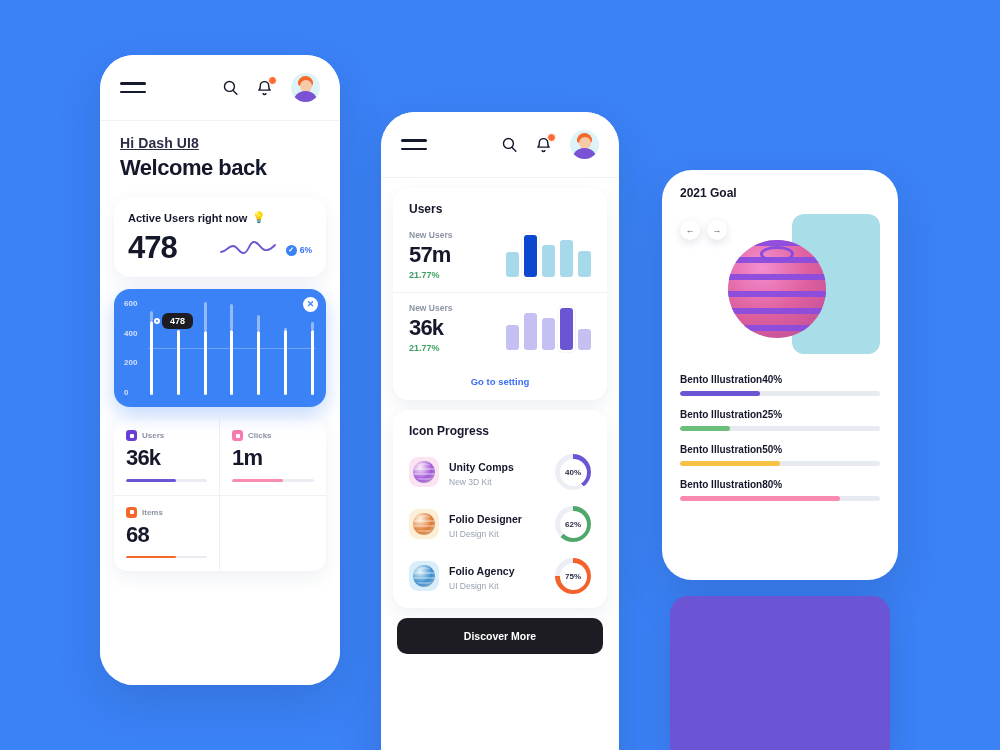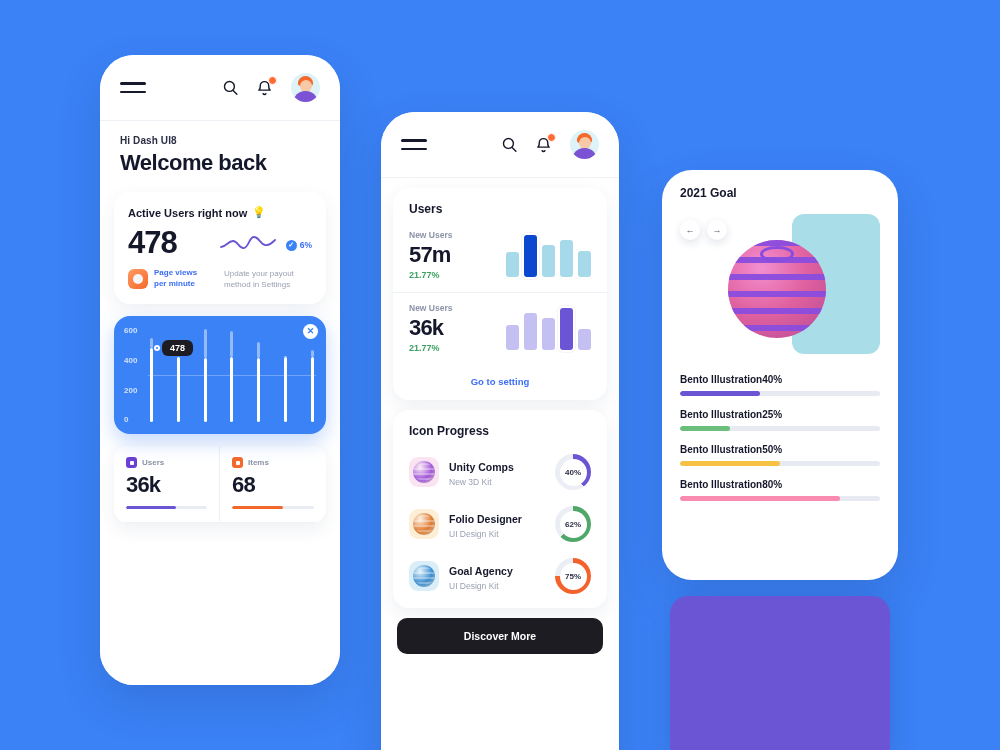--- a/index.html
+++ b/index.html
@@ -43,21 +43,21 @@
     background: #ddf3f7; overflow: hidden; position: relative;
     margin-left: 10px; cursor: pointer; flex: none;
   }
   .avatar .hair { position:absolute; left:7px; top:3px; width:15px; height:10px; background:#f4692b; border-radius:8px 8px 3px 3px; }
   .avatar .face { position:absolute; left:9px; top:7px; width:12px; height:12px; background:#f8c9a6; border-radius:50%; }
   .avatar .body { position:absolute; left:2px; bottom:-3px; width:25px; height:14px; background:#7b52d4; border-radius:12px 12px 0 0; }
 
   
   .screen { padding: 0; background: #fff; height: calc(100% - 66px); overflow: hidden; }
   .greet-wrap { padding: 14px 20px 16px; }
-  .greet-hi { font-size: 10px; color: #2b2e45; font-weight: 600; letter-spacing: .1px; }
+  .greet-hi { font-size: 14px; color: #2b2e45; font-weight: 600; letter-spacing: .1px; text-decoration: underline; }
   .greet-big { font-size: 22px; font-weight: 700; color: #15172b; letter-spacing: -0.5px; margin-top: 4px; }
 
   .card {
     margin: 0 14px 12px; background: #fff;
     border-radius: 16px; box-shadow: 0 6px 18px rgba(30,50,100,0.075);
     padding: 14px;
   }
   .card-title { font-size: 11px; font-weight: 700; color: #15172b; display: flex; align-items: center; gap: 5px; }
 
   .metric-row { display: flex; align-items: flex-start; margin-top: 8px; }
@@ -263,35 +263,20 @@
               <svg width="56" height="20" viewBox="0 0 56 20" fill="none">
                 <path d="M1 14 C6 14, 8 8, 13 8 C18 8, 19 16, 24 15 C29 14, 29 4, 34 4 C39 4, 40 11, 45 12 C49 13, 52 10, 55 7" stroke="#6c55d4" stroke-width="1.8" stroke-linecap="round"></path>
               </svg>
             </span>
             <span class="chip">
               <span class="circ">✓</span>
               <span>6%</span>
             </span>
           </div>
         </div>
-        <div class="sub-row">
-          <div class="sub-left">
-            <span class="sq-icon">
-                <i class="bead"></i>
-              </span>
-            <span class="sub-link">
-              <span>Page views</span><br>
-              <span>per minute</span>
-            </span>
-          </div>
-          <div class="sub-note">
-            <span>Update your payout</span><br>
-            <span>method in Settings</span>
-          </div>
-        </div>
       </div>
 
       <div class="bluechart">
         <div class="bc-close">✕</div>
         <div class="bc-axis">
           <span>600</span>
           <span>400</span>
           <span>200</span>
           <span>0</span>
         </div>
@@ -325,20 +310,32 @@
           <div class="g4-cell">
             <div class="g4-head">
               <span class="g4-ico" style="background:#6c3fd4">
                 <i></i>
               </span>
               <span class="g4-label">Users</span>
             </div>
             <div class="g4-val">36k</div>
             <div class="g4-track">
               <div class="g4-fill" style="width:62%;background:#6c55d4"></div>
+            </div>
+          </div>
+          <div class="g4-cell">
+            <div class="g4-head">
+              <span class="g4-ico" style="background:#f97bb0">
+                <i></i>
+              </span>
+              <span class="g4-label">Clicks</span>
+            </div>
+            <div class="g4-val">1m</div>
+            <div class="g4-track">
+              <div class="g4-fill" style="width:62%;background:#fa8bb0"></div>
             </div>
           </div>
           <div class="g4-cell">
             <div class="g4-head">
               <span class="g4-ico" style="background:#f4692b">
                 <i></i>
               </span>
               <span class="g4-label">Items</span>
             </div>
             <div class="g4-val">68</div>
@@ -432,21 +429,21 @@
               </span>
               <span class="ip-txt"><span class="ip-name">Folio Designer</span><div class="ip-sub">UI Design Kit</div></span>
               <span class="ring" style="background:conic-gradient(#4fa86a 0deg 223.20000000000002deg, #ebeef4 223.20000000000002deg 360deg)">
                 <span class="hole">62%</span>
               </span>
             </div>
             <div class="ip-row">
               <span class="ip-ico" style="background:#d9eef8">
                 <span class="ip-ball" style="background:radial-gradient(circle at 32% 28%, #ffffff55, #3d8fd0 55%, #00000033);"></span>
               </span>
-              <span class="ip-txt"><span class="ip-name">Goal Agency</span><div class="ip-sub">UI Design Kit</div></span>
+              <span class="ip-txt"><span class="ip-name">Folio Agency</span><div class="ip-sub">UI Design Kit</div></span>
               <span class="ring" style="background:conic-gradient(#f4622b 0deg 270deg, #ebeef4 270deg 360deg)">
                 <span class="hole">75%</span>
               </span>
             </div>
           </div>
         <div style="height:6px"></div>
       </div>
 
       <button class="cta">Discover More</button>
     </div>

